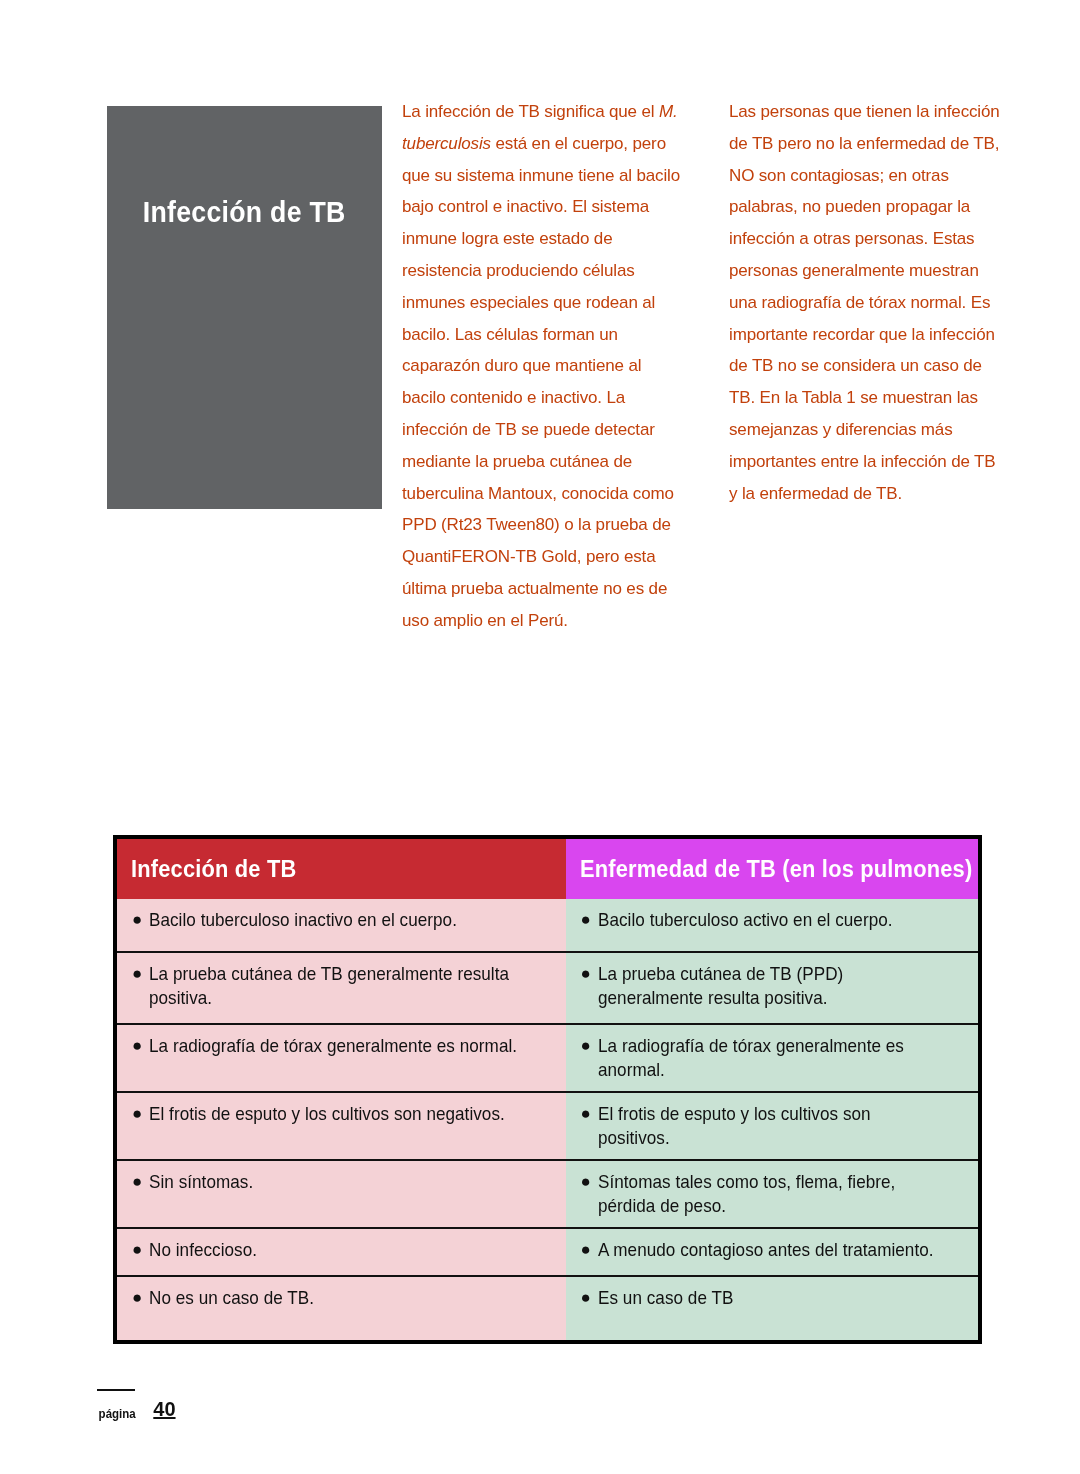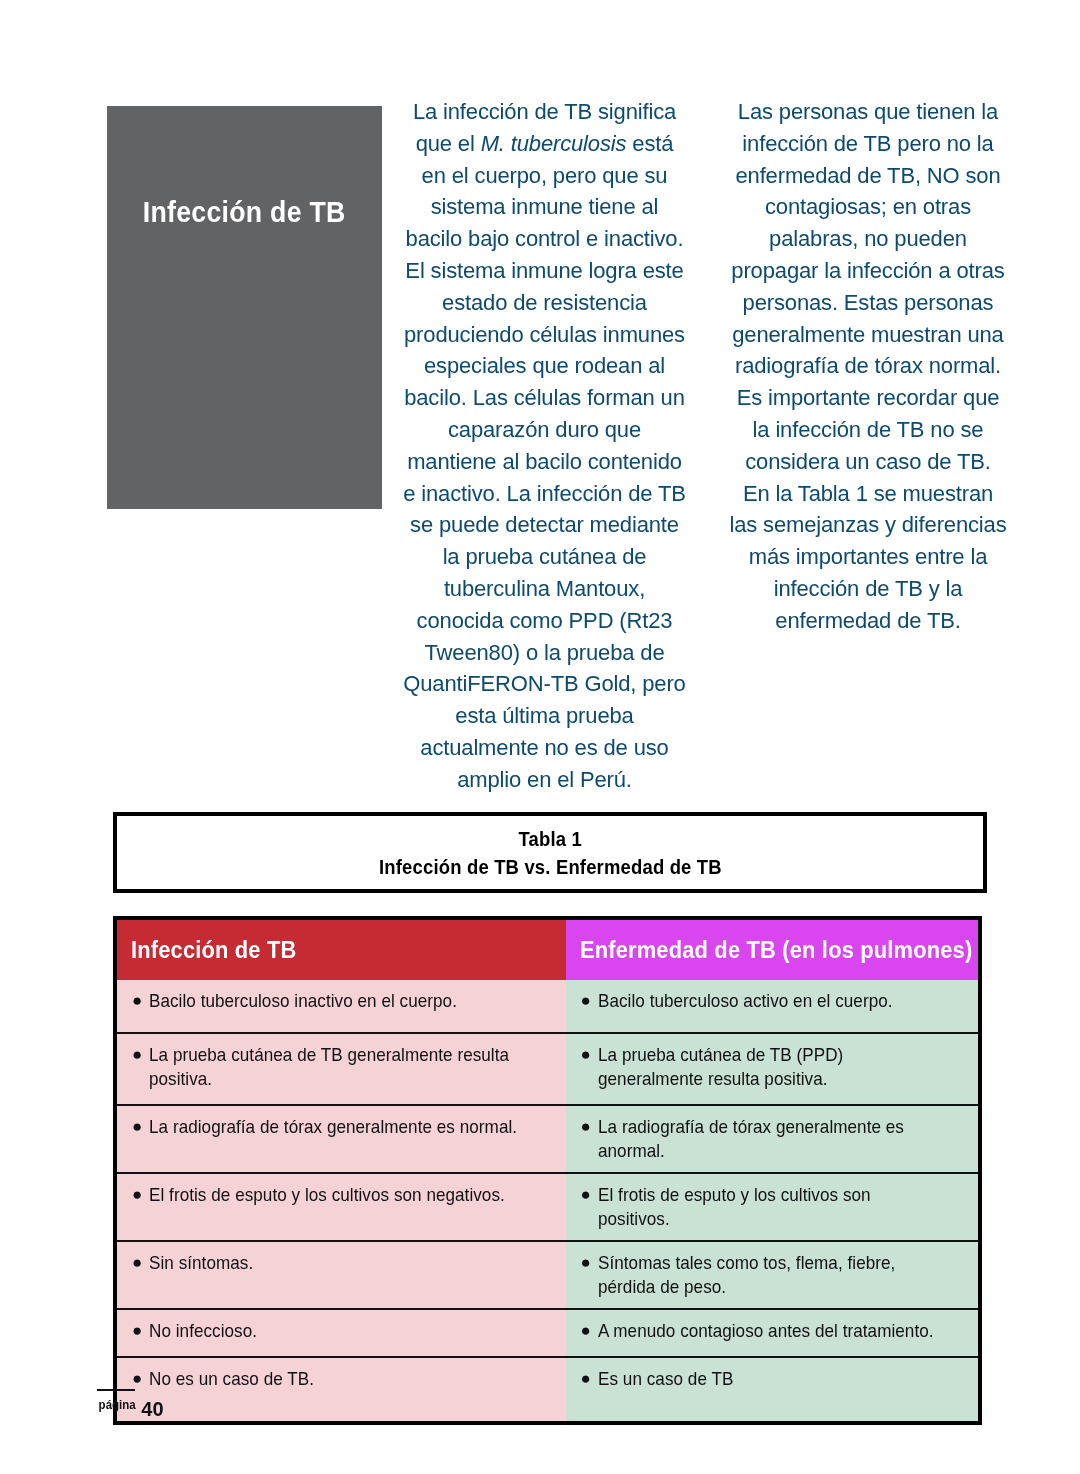--- a/index.html
+++ b/index.html
@@ -44,25 +44,25 @@
     letter-spacing: 0.3px;
     font-family: "Liberation Sans Narrow", "Liberation Sans", sans-serif;
     transform: scaleX(0.92);
     transform-origin: center;
     white-space: nowrap;
   }
 
   .body-col {
     position: absolute;
     top: 0;
-    font-size: 22px;
+    font-size: 17px;
     line-height: 31.8px;
     letter-spacing: -0.15px;
-    color: #0c4a6e;
-    text-align: center;
+    color: #c2410c;
+    text-align: left;
   }
   .body-col p { margin: 0; }
   .col-1 { left: 295px; width: 285px; }
   .col-2 { left: 594px; width: 278px; margin-left: 28px; }
   .body-col em { font-style: italic; }
 
   
   .table-wrap {
     position: absolute;
     left: 113px;
@@ -159,22 +159,22 @@
   tr.r4 td.cell { height: 28px; }
   tr.r5 td.cell { height: 28px; }
   tr.r6 td.cell { height: 45px; }
 
   
   .footer {
     position: absolute;
     left: 97px;
     top: 1398px;
     display: flex;
-    align-items: flex-start;
-    gap: 4px;
+    align-items: flex-end;
+    gap: 16px;
   }
   .footer-rule {
     position: absolute;
     left: 97px;
     top: 1389px;
     width: 38px;
     height: 2px;
     background: #111111;
   }
   .footer-word {
@@ -183,20 +183,21 @@
     font-weight: bold;
     color: #111111;
     transform: scaleX(0.92);
     transform-origin: left baseline;
   }
   .footer-num {
     font-family: "Liberation Sans Narrow", "Liberation Sans", sans-serif;
     font-size: 20px;
     font-weight: bold;
     color: #111111;
+    text-decoration: underline;
   }
 </style>
 </head>
 <body>
 
 <div class="top-section">
 
   <div class="gray-panel">
     <div class="gray-panel-title">Infección de TB</div>
   </div>
@@ -206,24 +207,20 @@
   </div>
 
   <div class="body-col col-2">
     <p>Las personas que tienen la infección de TB pero no la enfermedad de TB, NO son contagiosas; en otras palabras, no pueden propagar la infección a otras personas. Estas personas generalmente muestran una radiografía de tórax normal. Es importante recordar que la infección de TB no se considera un caso de TB. En la Tabla 1 se muestran las semejanzas y diferencias más importantes entre la infección de TB y la enfermedad de TB.</p>
   </div>
 
 </div>
 
 <div class="table-wrap">
 
-  <div class="table-title-box">
-    <div class="table-title-line">Tabla 1</div>
-    <div class="table-title-line">Infección de TB vs. Enfermedad de TB</div>
-  </div>
 
   <div class="data-table">
     <table>
       <colgroup>
         <col class="c-left">
         <col class="c-right">
       </colgroup>
       <thead>
         <tr>
           <th class="hdr hdr-red"><span class="hdr-inner">Infección de TB</span></th>

